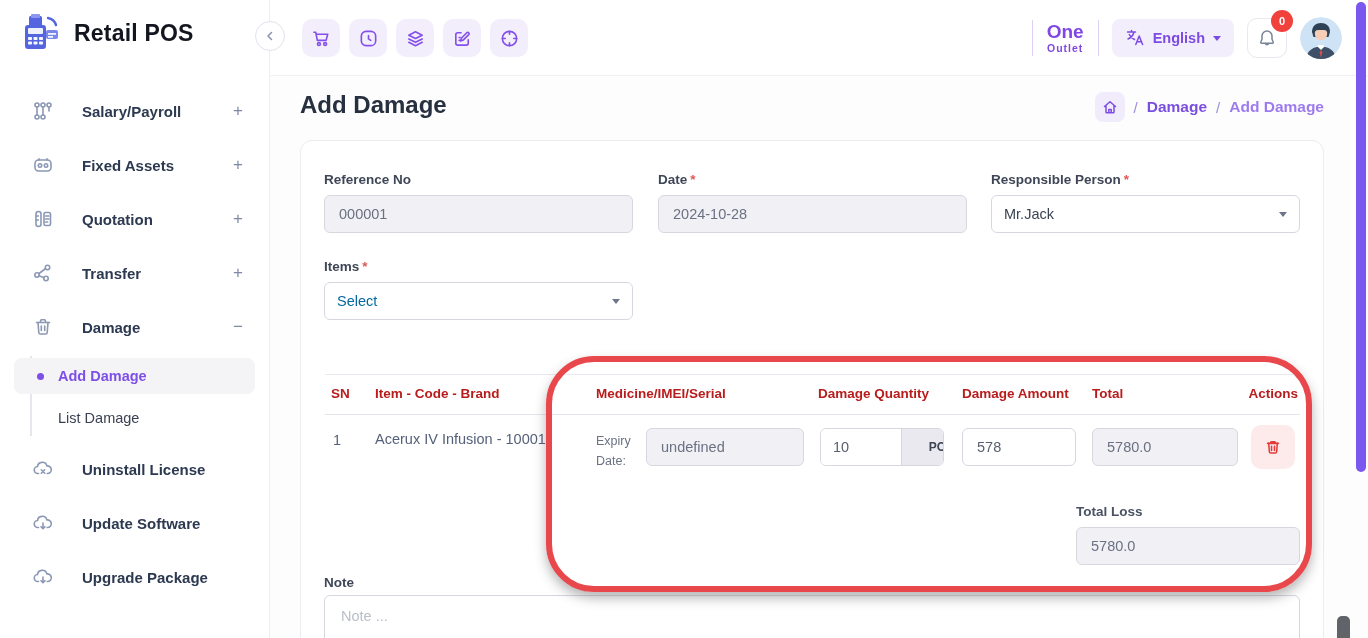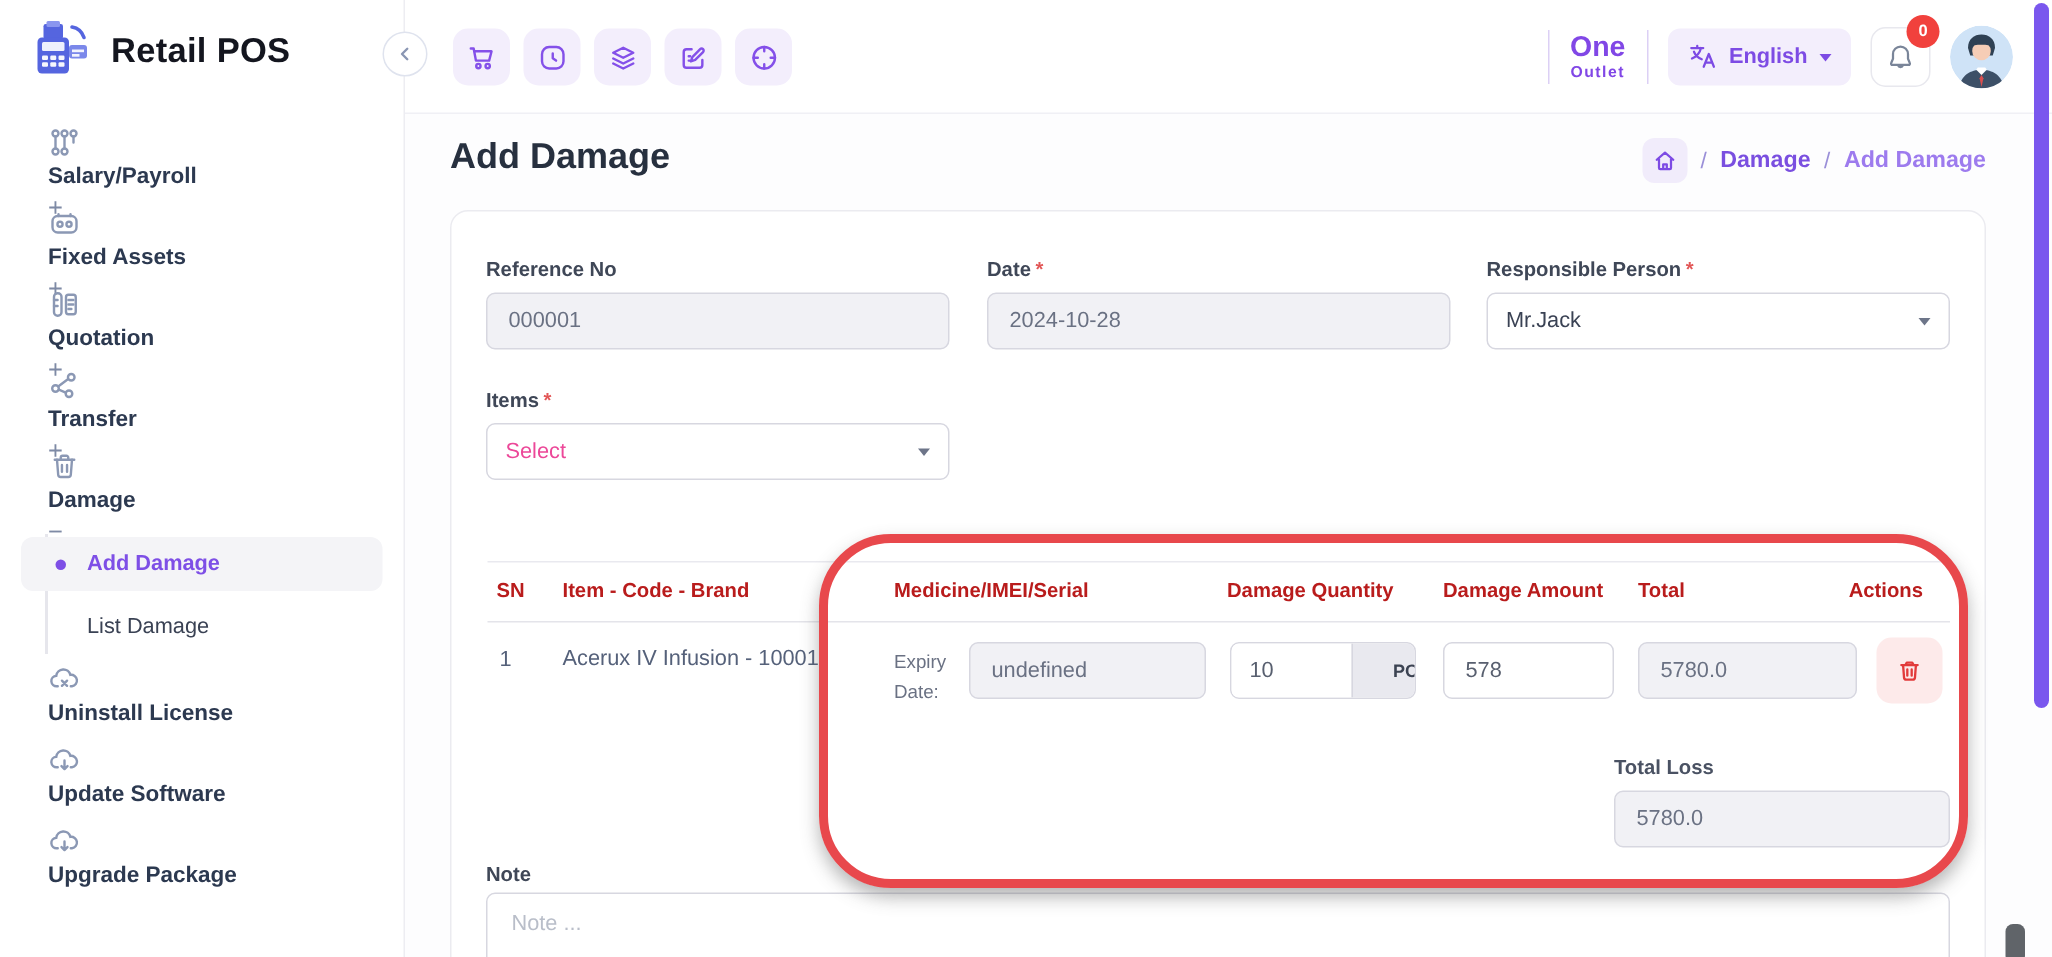--- a/index.html
+++ b/index.html
@@ -6,21 +6,21 @@
   html,body { width:1368px; height:638px; overflow:hidden; background:#fff;
               font-family:"Liberation Sans", sans-serif; color:#2c3950; }
   .stage { position:relative; width:1368px; height:638px; overflow:hidden; background:#fff; }
 
   
   .sidebar { position:absolute; left:0; top:0; width:270px; height:638px;
              background:#fff; border-right:1px solid #ededf2; z-index:2; }
   .logo-row { position:absolute; left:18px; top:10px; display:flex; align-items:center; gap:10px; }
   .logo-text { font-size:23px; font-weight:800; color:#14161f; letter-spacing:.2px; }
   .nav { position:absolute; left:0; top:84px; width:100%; }
-  .nav-item { height:54px; display:flex; padding:0 26px 0 32px; gap:3px; cursor:pointer;flex-direction:column; }
+  .nav-item { height:54px; display:flex; align-items:center; padding:0 26px 0 32px; gap:28px; cursor:pointer; }
   .nav-item .icon { width:22px; height:22px; flex:0 0 22px; color:#8b98b4; }
   .nav-item .lbl { flex:1; font-size:15px; font-weight:700; color:#2c3950; }
   .nav-item .exp { font-size:17px; color:#7e8aa5; font-weight:400; }
   .submenu { position:relative; padding:4px 14px 6px 14px; }
   .guide { position:absolute; left:30px; top:2px; height:80px; width:1.5px; background:#e6e6ec; }
   .sub-item { position:relative; height:36px; display:flex; align-items:center; padding-left:44px; cursor:pointer; }
   .sub-item.active { background:#f4f4f7; border-radius:8px; }
   .sub-item.active .bullet { position:absolute; left:23px; top:15px; width:7px; height:7px;
                              border-radius:50%; background:#7e4fe6; }
   .sub-item.active .slbl { color:#7e4fe6; font-weight:700; }
@@ -348,32 +348,32 @@
       </label>
       <div class="sel" style="left:690px; top:54px; width:309px;">
         <span class="sval">Mr.Jack</span>
         <span class="scaret"></span>
       </div>
 
       <label class="f-label" style="left:23px; top:118px;">
         <span>Items</span><span class="req">*</span>
       </label>
       <div class="sel" style="left:23px; top:141px; width:309px;">
-        <span class="sval" style="color:#ec4899;">Select</span>
+        <span class="sval" style="color:#0369a1;">Select</span>
         <span class="scaret"></span>
       </div>
 
       <div class="tbl-topline"></div>
       <div class="th" style="left:30px;">SN</div>
       <div class="th" style="left:74px;">Item - Code - Brand</div>
       <div class="th" style="left:295px;">Medicine/IMEI/Serial</div>
       <div class="th" style="left:517px;">Damage Quantity</div>
       <div class="th" style="left:661px;">Damage Amount</div>
       <div class="th" style="left:791px;">Total</div>
-      <div class="th" style="right:41px;margin-left:32px;">Actions</div>
+      <div class="th" style="right:25px;margin-left:32px;">Actions</div>
       <div class="tbl-headline"></div>
 
       <div class="cell-txt" style="left:32px; top:291px;">1</div>
       <div class="cell-txt" style="left:74px; top:290px;">Acerux IV Infusion - 10001</div>
       <div class="cell-txt" style="left:295px; top:290px; width:50px; font-size:12.5px; color:#6a7183; line-height:1.6;">Expiry Date:</div>
       <input class="t-input ro" style="left: 345px; top: 287px; width: 158px;" readonly="" value="undefined">
       <div class="addon-group">
         <input value="10" style="">
         <span class="addon">PCS</span>
       </div>

